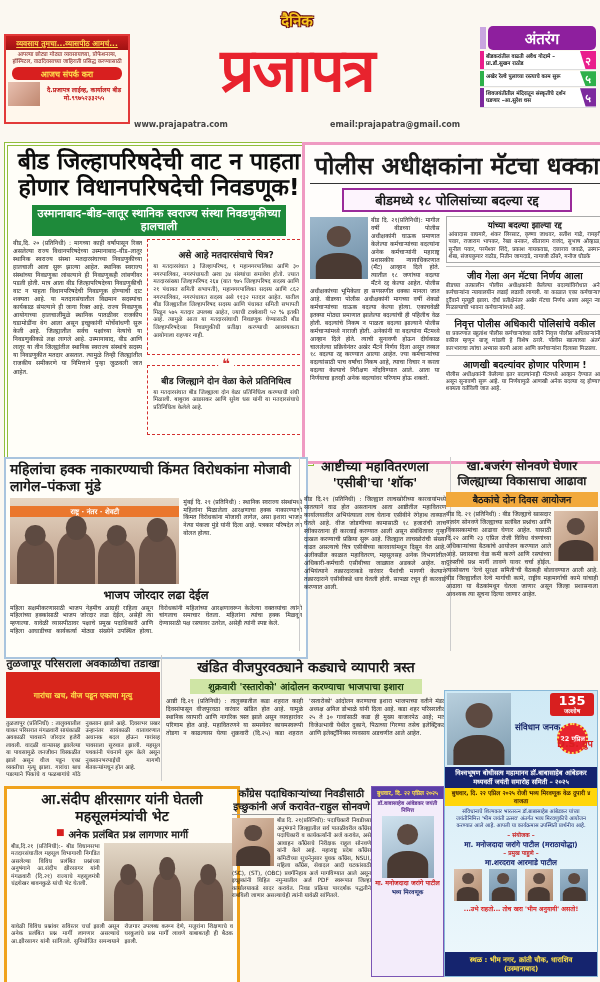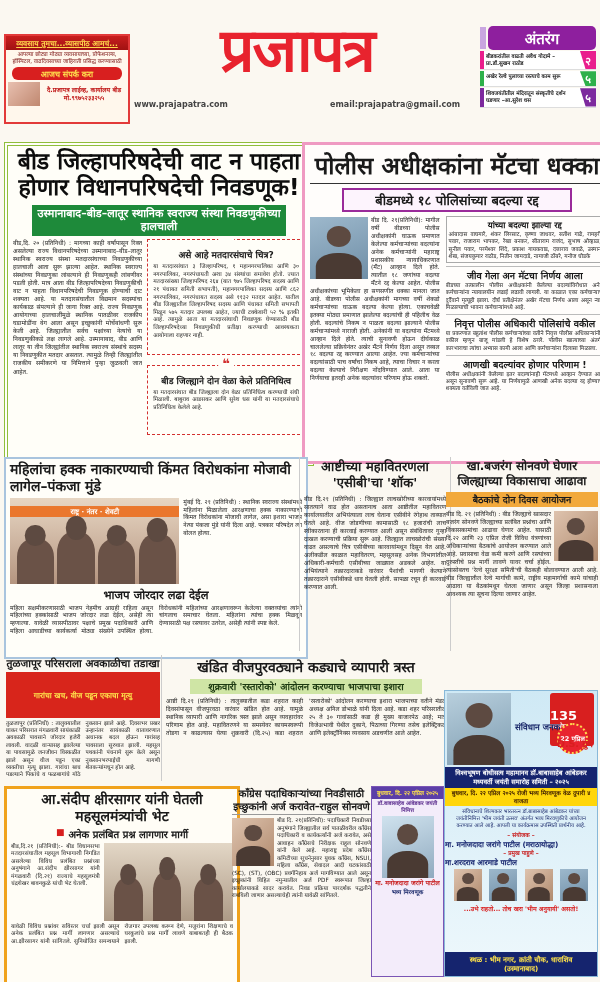--- a/index.html
+++ b/index.html
@@ -98,31 +98,31 @@
   .photo-congress{width:42px;height:48px;float:left;margin:1px 3px 0 0;}
   .narrow-ad{position:absolute;left:371px;top:786px;width:71px;height:189px;border:1px solid #7a55b5;background:#f3ecfa;display:flex;flex-direction:column;align-items:center;overflow:hidden;}
   .na-head{background:#5b3fa8;color:#ffe34b;font-size:5.8px;font-weight:bold;text-align:center;width:100%;padding:2px 1px;box-sizing:border-box;}
   .na-line1{font-size:5.4px;color:#5b2d8e;font-weight:bold;text-align:center;padding:1px 2px;line-height:1.25;}
   .photo-jarange{width:52px;height:62px;margin:1px 0;background:linear-gradient(160deg,#cfe2ee,#90aabf);}
   .na-name{color:#c81e1e;font-size:6.3px;font-weight:bold;text-align:center;line-height:1.25;padding:0 2px;}
   .na-line2{font-size:6px;color:#1b2a6b;font-weight:bold;text-align:center;margin-top:2px;}
   .ds-ad{position:absolute;left:444px;top:690px;width:152px;height:285px;border:1px solid #88b8d8;background:linear-gradient(#cfe9f5,#eef8fc);overflow:hidden;display:flex;flex-direction:column;}
   .ds-top{position:relative;height:76px;flex:0 0 auto;}
   .photo-ambedkar{position:absolute;left:2px;top:2px;width:64px;height:72px;background:linear-gradient(160deg,#b8cfdd,#7e9cb0);}
-  .ds-badge{position:absolute;right:3px;top:2px;width:44px;background:#d81f1f;color:#fff;border-radius:3px;padding:16px 0;}
+  .ds-badge{position:absolute;right:3px;top:2px;width:44px;background:#d81f1f;color:#fff;text-align:center;border-radius:3px;padding:1px 0;}
   .ds-badge-num{font-size:13px;font-weight:bold;line-height:1;}
   .ds-badge-label{font-size:6px;font-weight:bold;}
   .ds-burst{position:absolute;right:9px;top:32px;width:31px;height:31px;background:#e8232e;border-radius:50%;color:#fff;font-size:6.5px;font-weight:bold;display:flex;align-items:center;justify-content:center;text-align:center;border:2px dotted #ffd84d;box-sizing:border-box;}
   .ds-samvidhan{position:absolute;left:70px;top:30px;color:#1b2a6b;font-size:8.5px;font-weight:bold;}
   .ds-brand{position:absolute;left:64px;top:46px;color:#d81f1f;font-size:9.5px;font-weight:bold;margin-left:48px;}
   .ds-band1{background:#15246e;color:#fff;font-size:6.6px;font-weight:bold;text-align:center;padding:2px 3px;line-height:1.3;}
   .ds-band2{background:#ffd60a;color:#3a1a00;font-size:6px;font-weight:bold;text-align:center;padding:1px 2px;}
   .ds-details{font-size:5.3px;color:#1b2a6b;text-align:center;padding:2px 5px;line-height:1.3;}
   .ds-org-label{color:#c81e1e;font-size:5.8px;font-weight:bold;text-align:center;}
-  .ds-org{color:#15246e;font-size:7.3px;font-weight:bold;}
+  .ds-org{color:#15246e;font-size:7.3px;font-weight:bold;text-align:center;}
   .ds-photos{display:flex;justify-content:space-around;padding:2px 5px;}
   .ds-p{width:28px;height:32px;}
   .ds-slogan{color:#d81f1f;font-size:6.2px;font-weight:bold;text-align:center;padding:1px 2px;}
   .ds-venue{background:#15246e;color:#ffe34b;font-size:7px;font-weight:bold;text-align:center;padding:3px 12px;margin-top:auto;}
 </style>
 </head>
 <body>
 
 <div class="page">
 
@@ -133,20 +133,21 @@
     <div class="atl-foot">
       <div class="atl-photo"></div>
       <div class="atl-office">
         <div>दै.प्रजापत्र लाईव्ह, कार्यालय बीड</div>
         <div>मो.९९७५२३३२५५</div>
       </div>
     </div>
   </div>
 
   <div class="masthead">
+    <div class="m-daily">दैनिक</div>
     <div class="m-title">प्रजापत्र</div>
     <div class="m-sub">
       <span>www.prajapatra.com</span>
       <span>email:prajapatra@gmail.com</span>
     </div>
   </div>
 
   <div class="antarang">
     <div class="an-head">अंतरंग</div>
     <div class="an-item">

